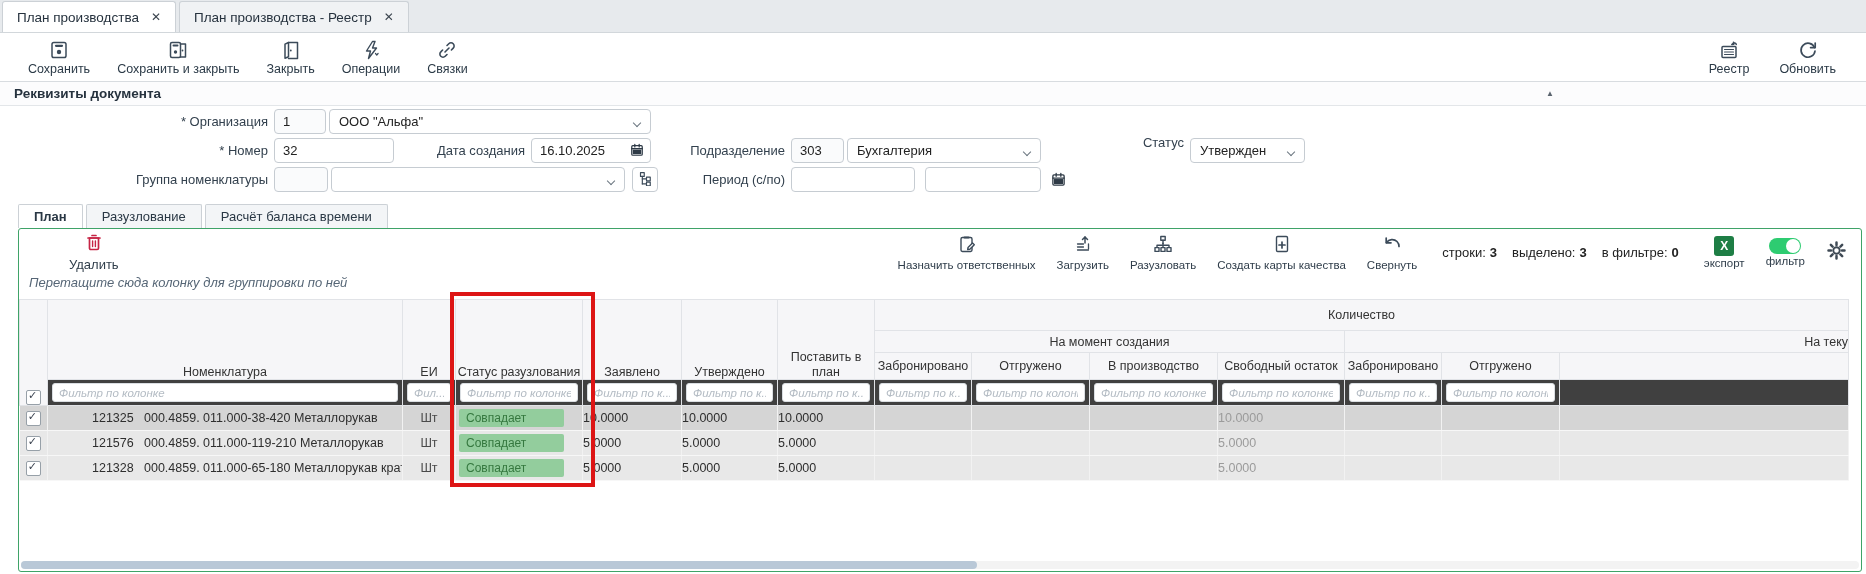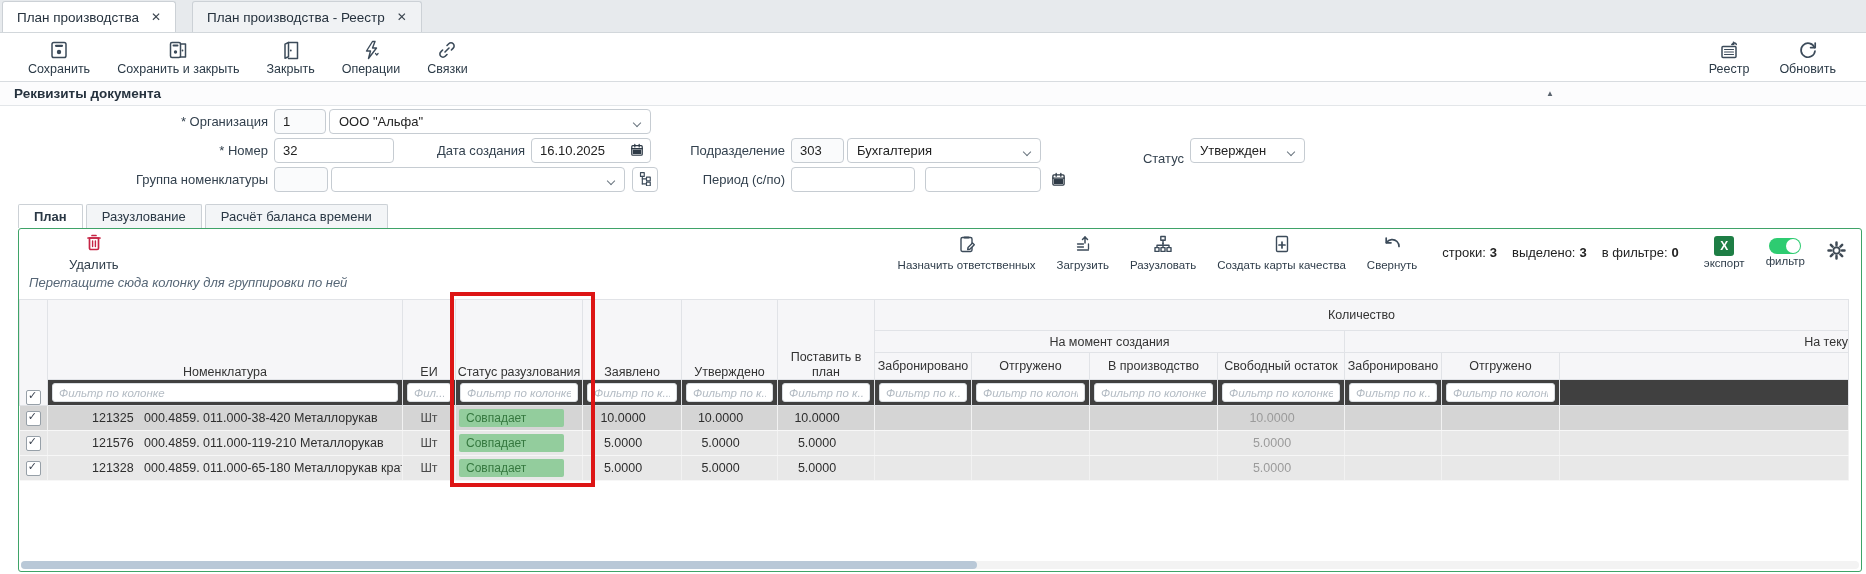--- a/index.html
+++ b/index.html
@@ -7,21 +7,21 @@
     --toggle-on:#2ecc71; --export-green:#1e7e45; --danger:#c62445;
     --annotation:#dd1515; --icon:#3c4b5a; --muted-value:#9b9b9b;
   }
   html,body{margin:0;padding:0}
   body{font-family:"Liberation Sans",sans-serif;color:#26323e;background:#fff}
   .app{position:relative;width:1866px;height:574px;overflow:hidden;background:#fff}
 
   
   .tabstrip{height:32px;background:#e7eaed;border-bottom:1px solid #d2d7db;display:flex;align-items:flex-end;padding-left:2px}
   .wtab{display:flex;align-items:center;gap:12px;height:30px;padding:0 14px;font-size:13.5px;
-        border:1px solid #ccd1d6;border-bottom:none;border-radius:3px 3px 0 0;margin-right:16px;background:#f0f2f4;cursor:pointer}
+        border:1px solid #ccd1d6;border-bottom:none;border-radius:3px 3px 0 0;margin-right:3px;background:#f0f2f4;cursor:pointer}
   .wtab.active{background:#fff}
   .x-icon{font-size:12px;color:#3a444e;line-height:1}
   .x-icon::before{content:"\2715"}
 
   
   .toolbar{height:48px;display:flex;align-items:center;padding:0 30px 0 28px}
   .tbtn{display:flex;flex-direction:column;align-items:center;gap:1px;margin-right:27px;cursor:pointer;color:var(--icon)}
   .tbtn svg{display:block}
   .tbtn .lbl{font-size:12.5px;color:#2b3a47;white-space:nowrap}
   .tb-spacer{flex:1}
@@ -83,21 +83,21 @@
       font-family:"Liberation Sans",sans-serif;font-size:11.5px;padding:0 6px;color:#333}
   .fl::placeholder{font-style:italic;color:#b4bcc4;opacity:1}
   th.cbcol{vertical-align:bottom;padding-bottom:7px}
   tbody td{height:24px;border-right:1px solid rgba(0,0,0,0.05);border-bottom:1px solid #f7f7f7;padding:0;white-space:nowrap;overflow:hidden;color:#2e2e2e}
   tr.r0 td{background:#d5d5d5}
   tr.r1 td,tr.r2 td{background:#e8e8e8}
   td.cb,th .cbwrap{text-align:center}
   .checkbox{display:inline-block;width:13px;height:13px;border:1px solid #97a0a8;border-radius:2px;background:#fff;position:relative;vertical-align:middle;cursor:pointer}
   .checkbox.checked::after{content:"\2713";position:absolute;left:1px;top:-2px;font-size:11px;color:#3b4350}
   .rid{display:inline-block;width:52px;margin-left:44px}
-  .num{text-align:center;padding-right:18px}
+  .num{text-align:left;padding-right:18px}
   .muted{color:var(--muted-value)}
   td.unit{text-align:center;color:#4a4a4a}
   .badge{display:block;margin:2px 18px 2px 3px;padding:2px 7px;background:var(--badge-bg);color:var(--badge-text);
          border-radius:2px;font-size:12px;white-space:nowrap;overflow:hidden}
 
   .hscroll{position:absolute;left:2px;right:2px;bottom:2px;height:8px;background:#f3f3f3;border-radius:4px}
   .hthumb{width:52%;height:8px;background:#b9c8d7;border-radius:4px;cursor:pointer}
 
   .annotation{position:absolute;left:450px;top:292px;width:137px;height:187px;border:4px solid var(--annotation);z-index:40;pointer-events:none}
   svg{stroke-linecap:round;stroke-linejoin:round}
@@ -218,21 +218,21 @@
             <path d="M5.5 1.5v3M10.5 1.5v3"></path>
             <rect x="3.2" y="7.5" width="9.6" height="5.3" fill="currentColor" stroke="none"></rect>
           </svg></span>
     </div>
     <div class="f-label" style="left:650px;width:135px;top:32px">Подразделение</div>
     <input class="f-input code" style="left: 791px; width: 53px; top: 32px;" value="303">
     <div class="combo" style="left:847px;width:194px;top:32px">
       <span class="val">Бухгалтерия</span>
       <span class="chev"></span>
     </div>
-    <div class="f-label" style="left:1050px;width:134px;top:40px">Статус</div>
+    <div class="f-label" style="left:1050px;width:134px;top:24px">Статус</div>
     <div class="combo" style="left:1190px;width:115px;top:32px">
       <span class="val">Утвержден</span>
       <span class="chev"></span>
     </div>
 
     <div class="f-label" style="left:0;width:268px;top:61px">Группа номенклатуры</div>
     <input class="f-input code" style="left: 274px; width: 54px; top: 61px;" value="">
     <div class="combo" style="left:331px;width:294px;top:61px">
       <span class="val"></span>
       <span class="chev"></span>

